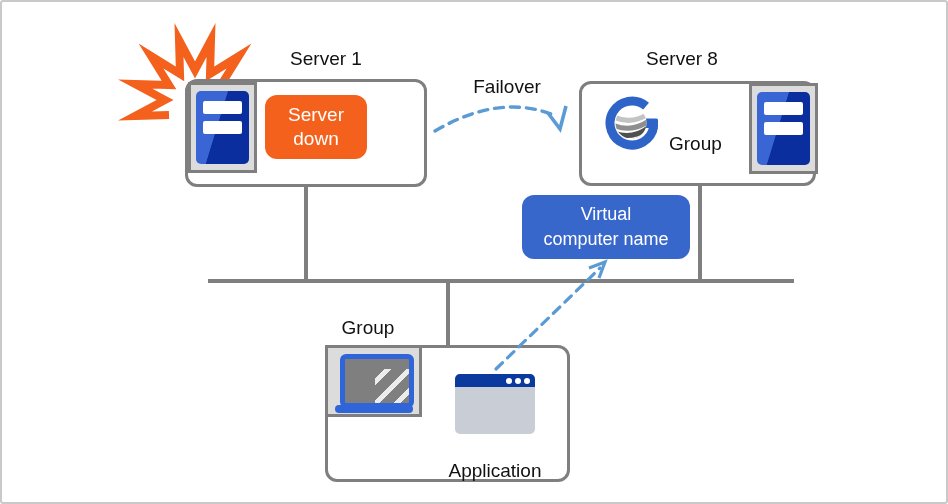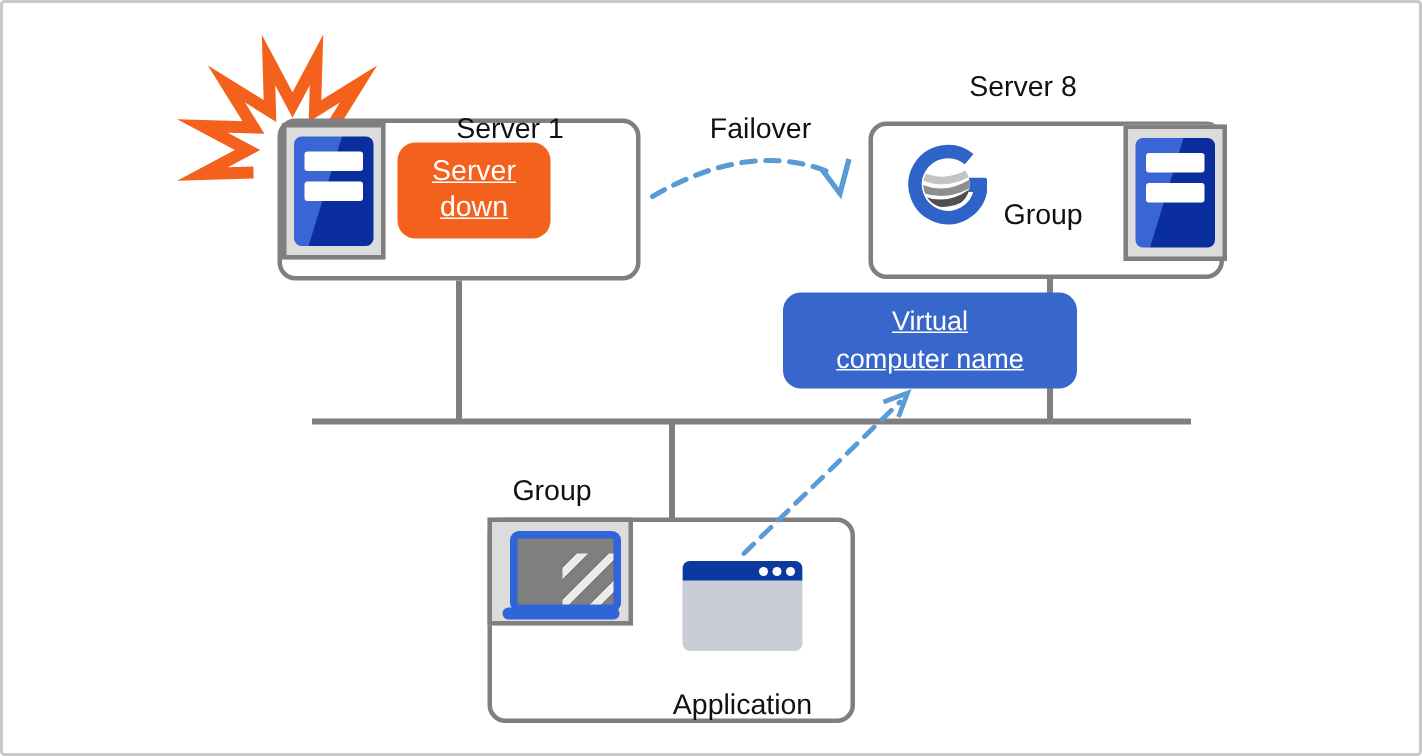--- a/index.html
+++ b/index.html
@@ -30,25 +30,25 @@
     background:linear-gradient(107deg,#3A65D5 42%,#0B2E9E 43%);
   }
   .server-icon .bar{
     position:absolute;left:7px;width:39px;height:13px;background:#fff;border-radius:2px;
   }
   .server-icon .bar.b1{top:10px;}
   .server-icon .bar.b2{top:30px;}
   
   .badge{
     position:absolute;z-index:4;display:flex;align-items:center;justify-content:center;
-    text-align:center;color:#fff;border-radius:12px;box-sizing:border-box;text-decoration:underline;
+    text-align:center;color:#fff;border-radius:12px;box-sizing:border-box;
   }
   .badge-orange{left:263px;top:93px;width:102px;height:64px;background:#F4611C;
     font-size:19px;line-height:24px;padding:0 10px;}
-  .badge-blue{left:520px;top:193px;width:196px;height:64px;background:#3867CC;
+  .badge-blue{left:520px;top:193px;width:168px;height:64px;background:#3867CC;
     font-size:18px;line-height:25px;}
   .badge-blue .stack{display:flex;flex-direction:column;align-items:center;}
   
   .group-logo{position:absolute;left:601px;top:92px;z-index:4;}
   .group-label{position:absolute;left:667px;top:111px;z-index:6;font-size:19px;color:#111;margin-top:20px;}
   
   .laptop-panel{
     position:absolute;left:323px;top:343px;width:97px;height:72px;background:#DCDCDC;
     border:3px solid #7F7F7F;box-sizing:border-box;z-index:4;
   }
@@ -79,21 +79,21 @@
 
   <svg id="svg-back" class="layer">
     <polyline points="167,113 133,114 163,98 133,82 167,83 149,54 178,72 177,38 193,68 209,38 208,72 237,54 219,83" fill="none" stroke="#F4611C" stroke-width="8" stroke-linejoin="miter" stroke-miterlimit="12"></polyline>
   </svg>
 
   <div class="line" style="left:206px;top:277px;width:586px;height:4px;"></div>
   <div class="line" style="left:302px;top:185px;width:4px;height:93px;"></div>
   <div class="line" style="left:696px;top:183px;width:4px;height:95px;"></div>
   <div class="line" style="left:444px;top:280px;width:4px;height:64px;"></div>
 
-  <div class="diagram-label" style="left:338px;top:46px;margin-top:28px;">Server 1</div>
+  <div class="diagram-label" style="left:324px;top:46px;">Server 1</div>
   <div class="box" style="left:183px;top:77px;width:242px;height:108px;"></div>
   <div class="server-icon" style="left:186px;top:80px;">
     <div class="tower">
       <div class="bar b1"></div>
       <div class="bar b2"></div>
     </div>
   </div>
   <div class="badge badge-orange">Server down</div>
 
   <div class="diagram-label" style="left:505px;top:74px;">Failover</div>

